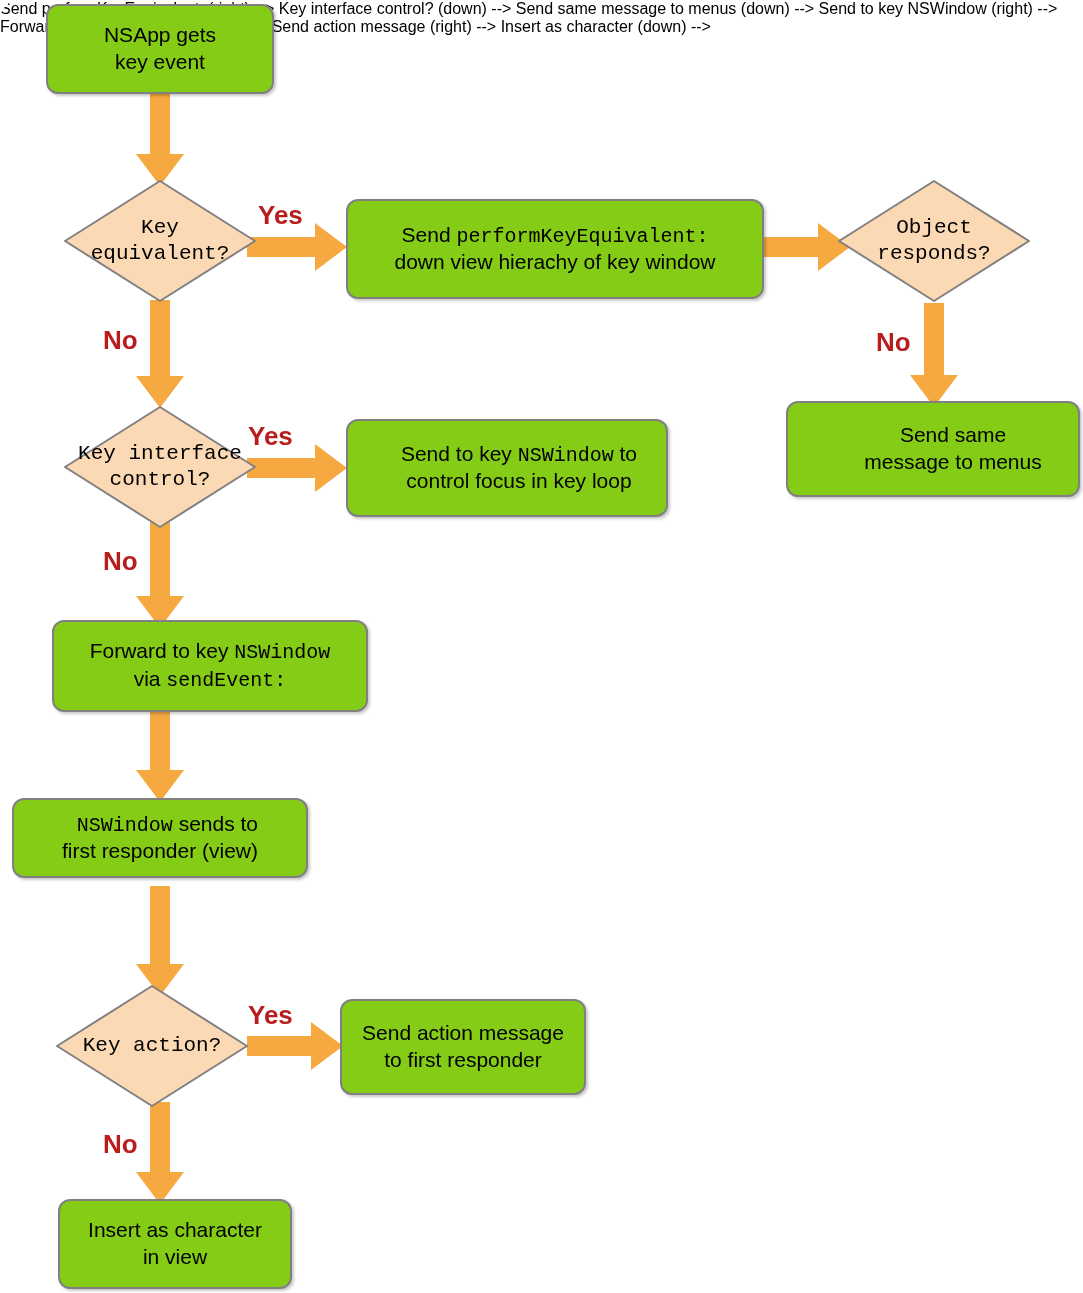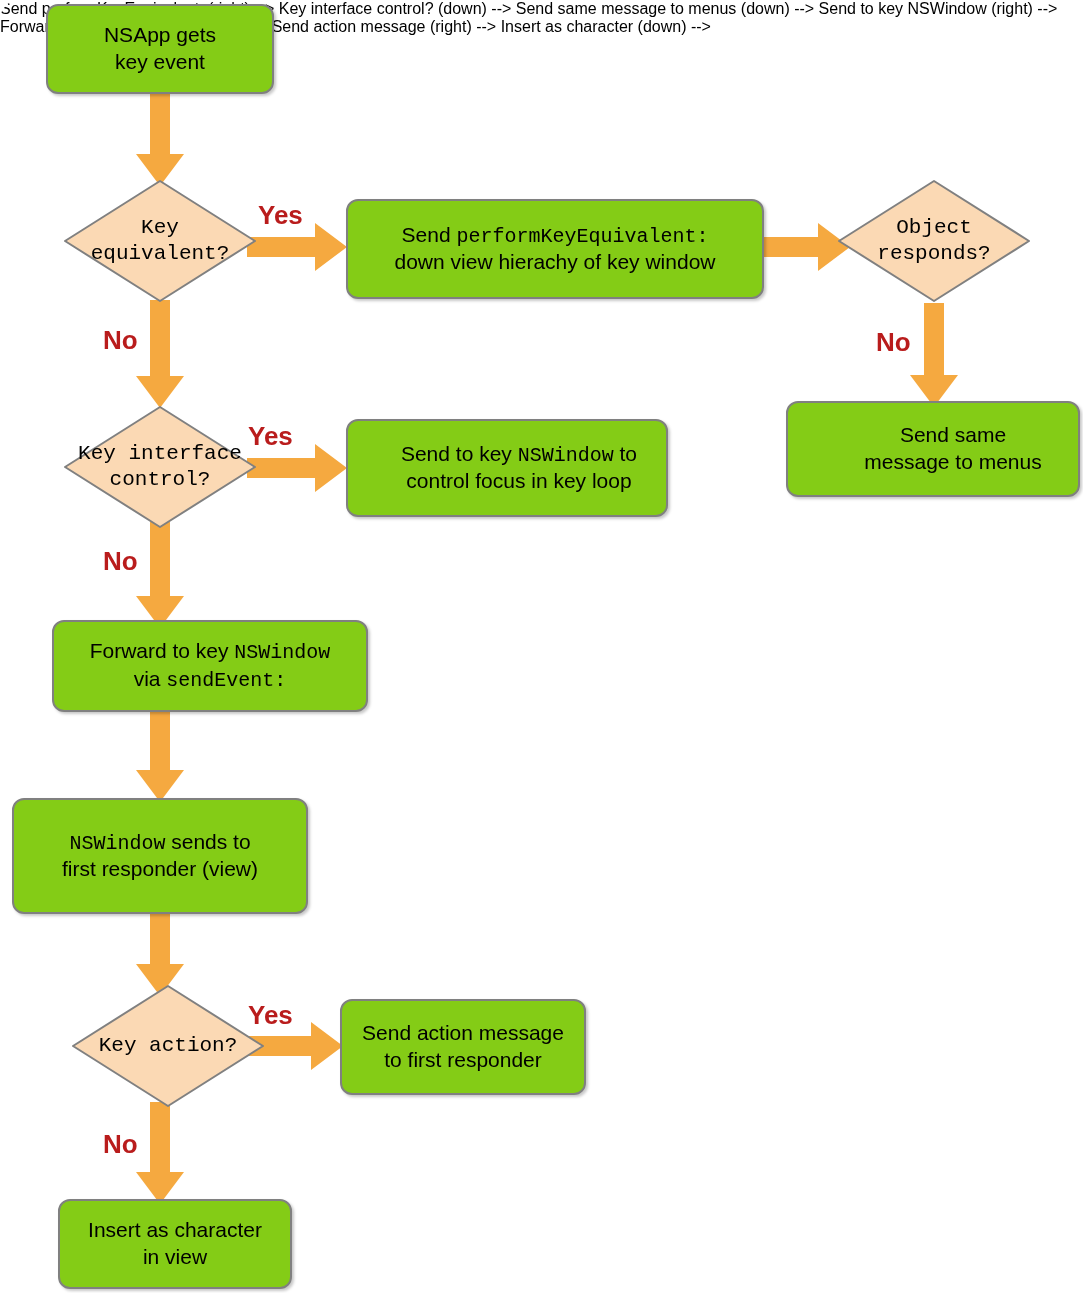--- a/index.html
+++ b/index.html
@@ -245,29 +245,29 @@
 
   
   <div class="node node-green" style="left:4px; top:620px; width:316px; height:92px;margin-left:48px;">
     <div class="txt">
       <span>Forward to key </span><code class="mono">NSWindow</code><br>
       <span>via </span><code class="mono">sendEvent:</code>
     </div>
   </div>
 
   
-  <div class="node node-green" style="left:12px; top:798px; width:296px; height:116px;">
+  <div class="node node-green" style="left:12px; top:798px; width:296px; height:80px;text-align:right;">
     <div class="txt">
       <code class="mono">NSWindow</code><span> sends to</span><br>
       <span>first responder (view)</span>
     </div>
   </div>
 
   
-  <div class="diamond" style="left:70px; top:983px; width:196px; height:126px;">
+  <div class="diamond" style="left:54px; top:983px; width:196px; height:126px;">
     <svg width="196" height="126" viewBox="0 0 196 126">
       <path d="M98 3 L193 63 L98 123 L3 63 Z" fill="#fbd9b4" stroke="#808080" stroke-width="2" stroke-linejoin="round"></path>
     </svg>
     <div class="dtext">
       <div>
         <span>Key action?</span>
       </div>
     </div>
   </div>
 

